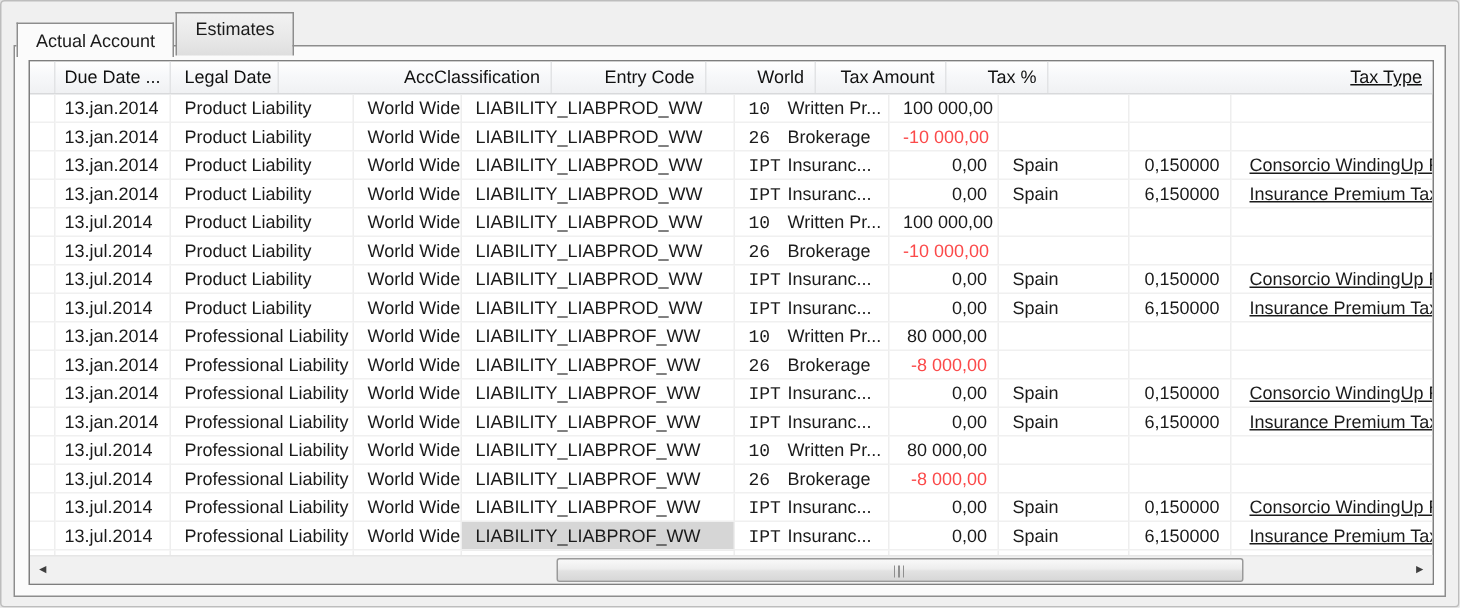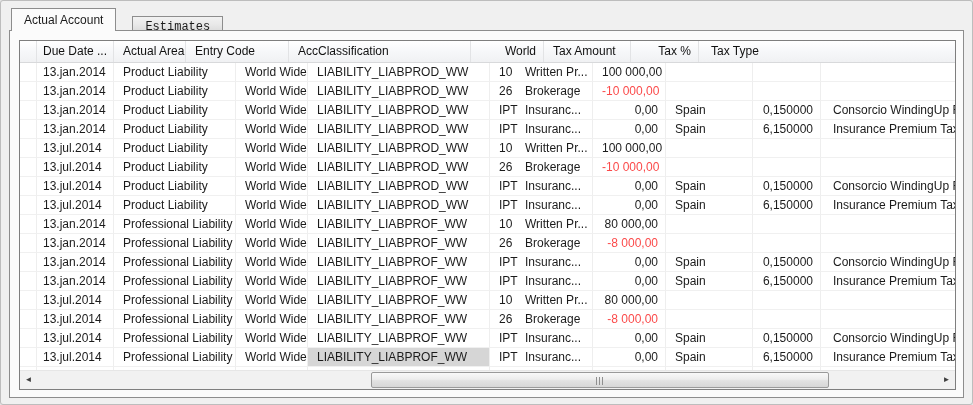--- a/index.html
+++ b/index.html
@@ -8,50 +8,50 @@
   .screen{
     position:relative; width:973px; height:405px;
     background:#f0f0f0; border:1px solid #bdbdbd; border-radius:3px;
     overflow:hidden; font-size:12px; color:#1b1b1b;
   }
   
   .tabstrip{ position:absolute; left:10px; top:7px; display:flex; align-items:flex-end; z-index:3; }
   .tab{ border:1px solid #8d8d8d; border-bottom:none; padding:0 12px; line-height:20px;
         white-space:nowrap; cursor:default; }
   .tab.active{ height:23px; background:#fbfbfb; margin-bottom:-1px; line-height:22px; z-index:2; position:relative; }
-  .tab.inactive{ height:14px; background:linear-gradient(#f2f2f2,#e8e8e8 60%,#dedede); margin-left:16px;font-family:Liberation Mono, monospace; }
+  .tab.inactive{ height:29px; background:linear-gradient(#f2f2f2,#e8e8e8 60%,#dedede); margin-left:1px; }
   
   .tabpage{ position:absolute; left:8px; top:29px; width:955px; height:368px;
             background:#fbfbfb; border:1px solid #8d8d8d; }
   
   .grid{ position:absolute; left:9px; top:9px; width:937px; height:350px;
          border:1px solid #7e7e7e; background:#fff; display:flex; flex-direction:column; overflow:hidden; }
   .grid-header{ display:flex; height:22px; flex:0 0 22px;
     background:linear-gradient(#ffffff,#f7f8fa 45%,#f0f1f3);
     border-bottom:1px solid #d8d9db; }
   .hcell{ border-right:1px solid #e2e3e5; padding:0 7px 0 9px; line-height:21px; overflow:hidden;
-          white-space:nowrap; color:#111; }
+          white-space:nowrap; color:#111;text-align:right; }
   .grid-body{ flex:1 1 auto; display:flex; flex-direction:column; overflow:hidden; }
   .row{ display:flex; height:19px; flex:0 0 19px; }
   .row.filler{ flex:1 1 auto; height:auto; }
   .cell{ border-right:1px solid #eeeeee; border-bottom:1px solid #f0f0f0;
          padding:0 7px 0 9px; line-height:18px; white-space:nowrap; overflow:hidden; }
   .al-right{ text-align:right; }
   .c-due_date{ flex:0 0 77px; padding-left:6px; }
   .c-section{ flex:0 0 122px; }
   .c-legal_area{ flex:0 0 72px; }
   .c-acc_classification{ flex:0 0 182px; }
   .c-entry_code{ flex:0 0 103px; }
   .c-amount{ flex:0 0 73px; }
   .c-tax_country{ flex:0 0 87px; }
   .c-tax_pct{ flex:0 0 68px; }
-  .c-tax_type{ flex:1 1 auto; border-right:none; padding-left:12px; }
+  .c-tax_type{ flex:1 1 auto; border-right:none; padding-left:12px;text-decoration:underline; }
   .neg{ color:var(--neg,#fb4a4a); }
   .selcell{ background:#d6d6d6; }
-  .ecode{ display:inline-block; width:26px; }
+  .ecode{ display:inline-block; width:26px;font-family:Liberation Mono, monospace; }
   
   .hscroll{ flex:0 0 19px; height:19px; background:#f1f1f1; border-top:1px solid #e6e6e6;
             display:flex; align-items:center; }
   .sbtn{ flex:0 0 17px; text-align:center; font-size:8px; color:#3f3f3f; line-height:18px; cursor:default; }
   .strack{ flex:1 1 auto; position:relative; height:100%; }
   .sthumb{ position:absolute; left:334px; top:1px; width:458px; height:16px;
            border:1px solid #9a9a9a; border-radius:2px;
            background:linear-gradient(#f9f9f9,#ededed 45%,#e2e2e2 55%,#d7d7d7); }
   .sgrip{ position:absolute; left:50%; top:4px; width:8px; height:8px; margin-left:-4px;
           background:repeating-linear-gradient(90deg,#8f8f8f 0 1px,transparent 1px 3px); }
@@ -65,23 +65,23 @@
     <div class="tab active">Actual Account</div>
     <div class="tab inactive">Estimates</div>
   </div>
 
   <div class="tabpage">
     <div class="grid">
 
       <div class="grid-header">
           <div class="hcell c-indicator al-left"></div>
           <div class="hcell c-due_date al-left">Due Date ...</div>
-          <div class="hcell c-legal_area al-left">Actual Area</div>
+          <div class="hcell c-legal_area al-left">Legal Date</div>
+          <div class="hcell c-acc_classification al-left">AccClassification</div>
           <div class="hcell c-entry_code al-left">Entry Code</div>
-          <div class="hcell c-acc_classification al-left">AccClassification</div>
           <div class="hcell c-amount al-right">World</div>
           <div class="hcell c-tax_country al-left">Tax Amount</div>
           <div class="hcell c-tax_pct al-right">Tax %</div>
           <div class="hcell c-tax_type al-left">Tax Type</div>
         </div>
 
       <div class="grid-body">
           <div class="row">
             <div class="cell c-indicator al-left"></div>
             <div class="cell c-due_date al-left">13.jan.2014</div>

